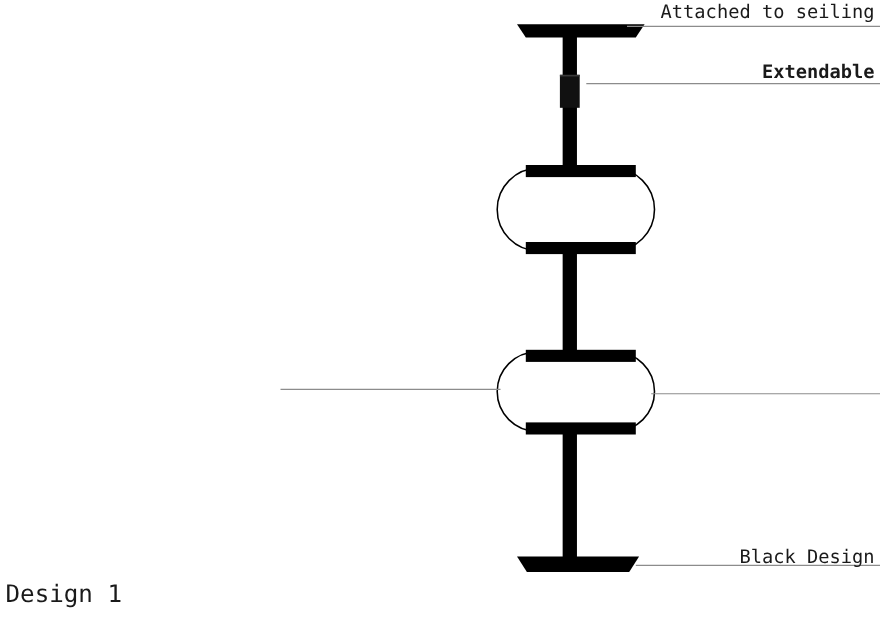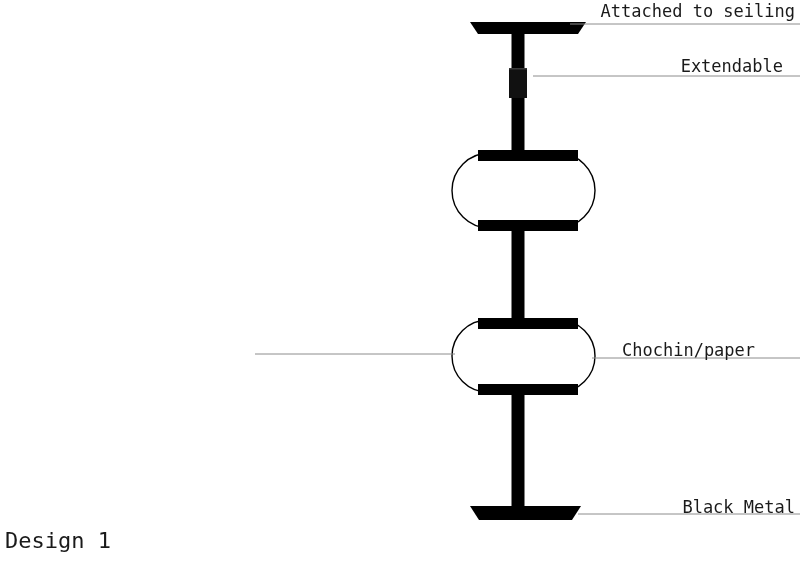--- a/index.html
+++ b/index.html
@@ -36,21 +36,21 @@
   #caption {
     position: absolute;
     left: 5px;
     top: 528px;
     font-family: "DejaVu Sans Mono", "Liberation Mono", monospace;
     font-size: 22px;
     color: #1a1a1a;
     white-space: nowrap;
   }
   #lbl-seiling { right: 10px; top: 1px; }
-  #lbl-extendable { right: 22px; top: 56px; }
+  #lbl-extendable { right: 10px; top: 56px; font-weight: bold; }
   #lbl-chochin { left: 622px; top: 340px; }
   #lbl-blackmetal { right: 10px; top: 497px; }
 </style>
 </head>
 <body>
 
 <div id="canvas">
 
   <svg id="drawing" viewBox="0 0 805 580" xmlns="http://www.w3.org/2000/svg">
 
@@ -77,19 +77,18 @@
     <line x1="533" y1="76" x2="800" y2="76" stroke="#8c8c8c" stroke-width="1"></line>
     <line x1="255" y1="354" x2="455" y2="354" stroke="#8c8c8c" stroke-width="1"></line>
     <line x1="592" y1="358" x2="800" y2="358" stroke="#8c8c8c" stroke-width="1"></line>
     <line x1="578" y1="514" x2="800" y2="514" stroke="#8c8c8c" stroke-width="1"></line>
   </svg>
 
   <div class="label label-right" id="lbl-seiling">Attached to seiling</div>
 
   <div class="label label-right" id="lbl-extendable">Extendable</div>
 
-  <div class="label" id="lbl-chochin">Chochin/paper</div>
 
-  <div class="label label-right" id="lbl-blackmetal">Black Metal</div>
+  <div class="label label-right" id="lbl-blackmetal">Black Design</div>
 
   <div id="caption">Design 1</div>
 
 </div>
 
 </body></html>

